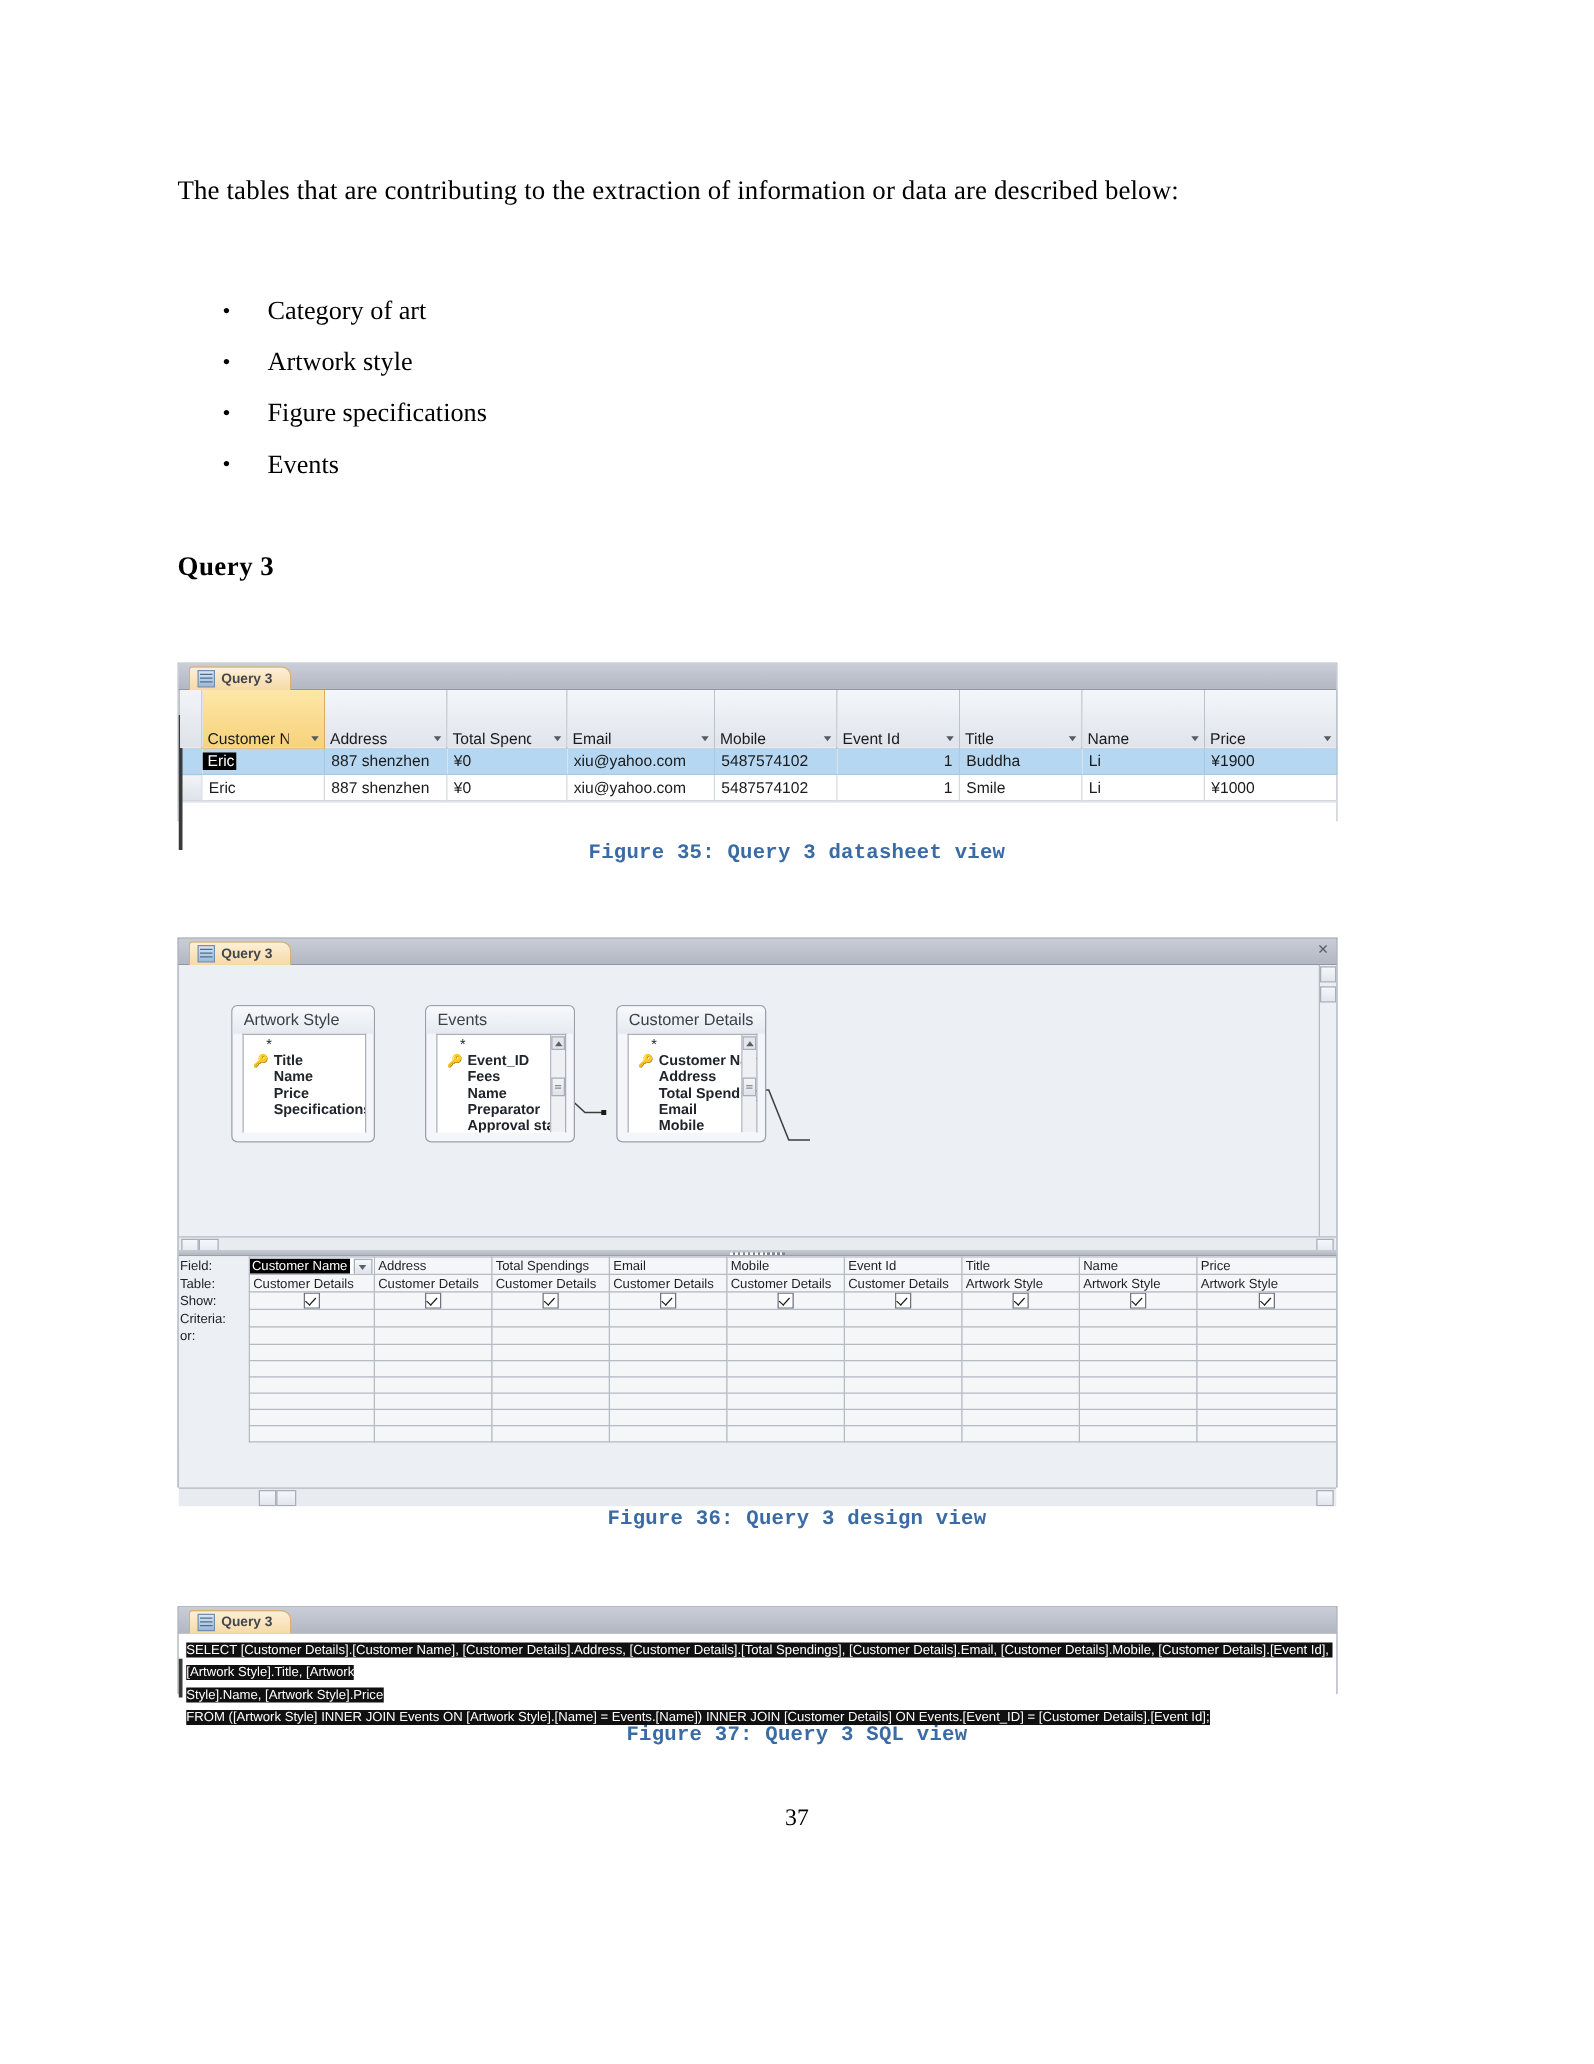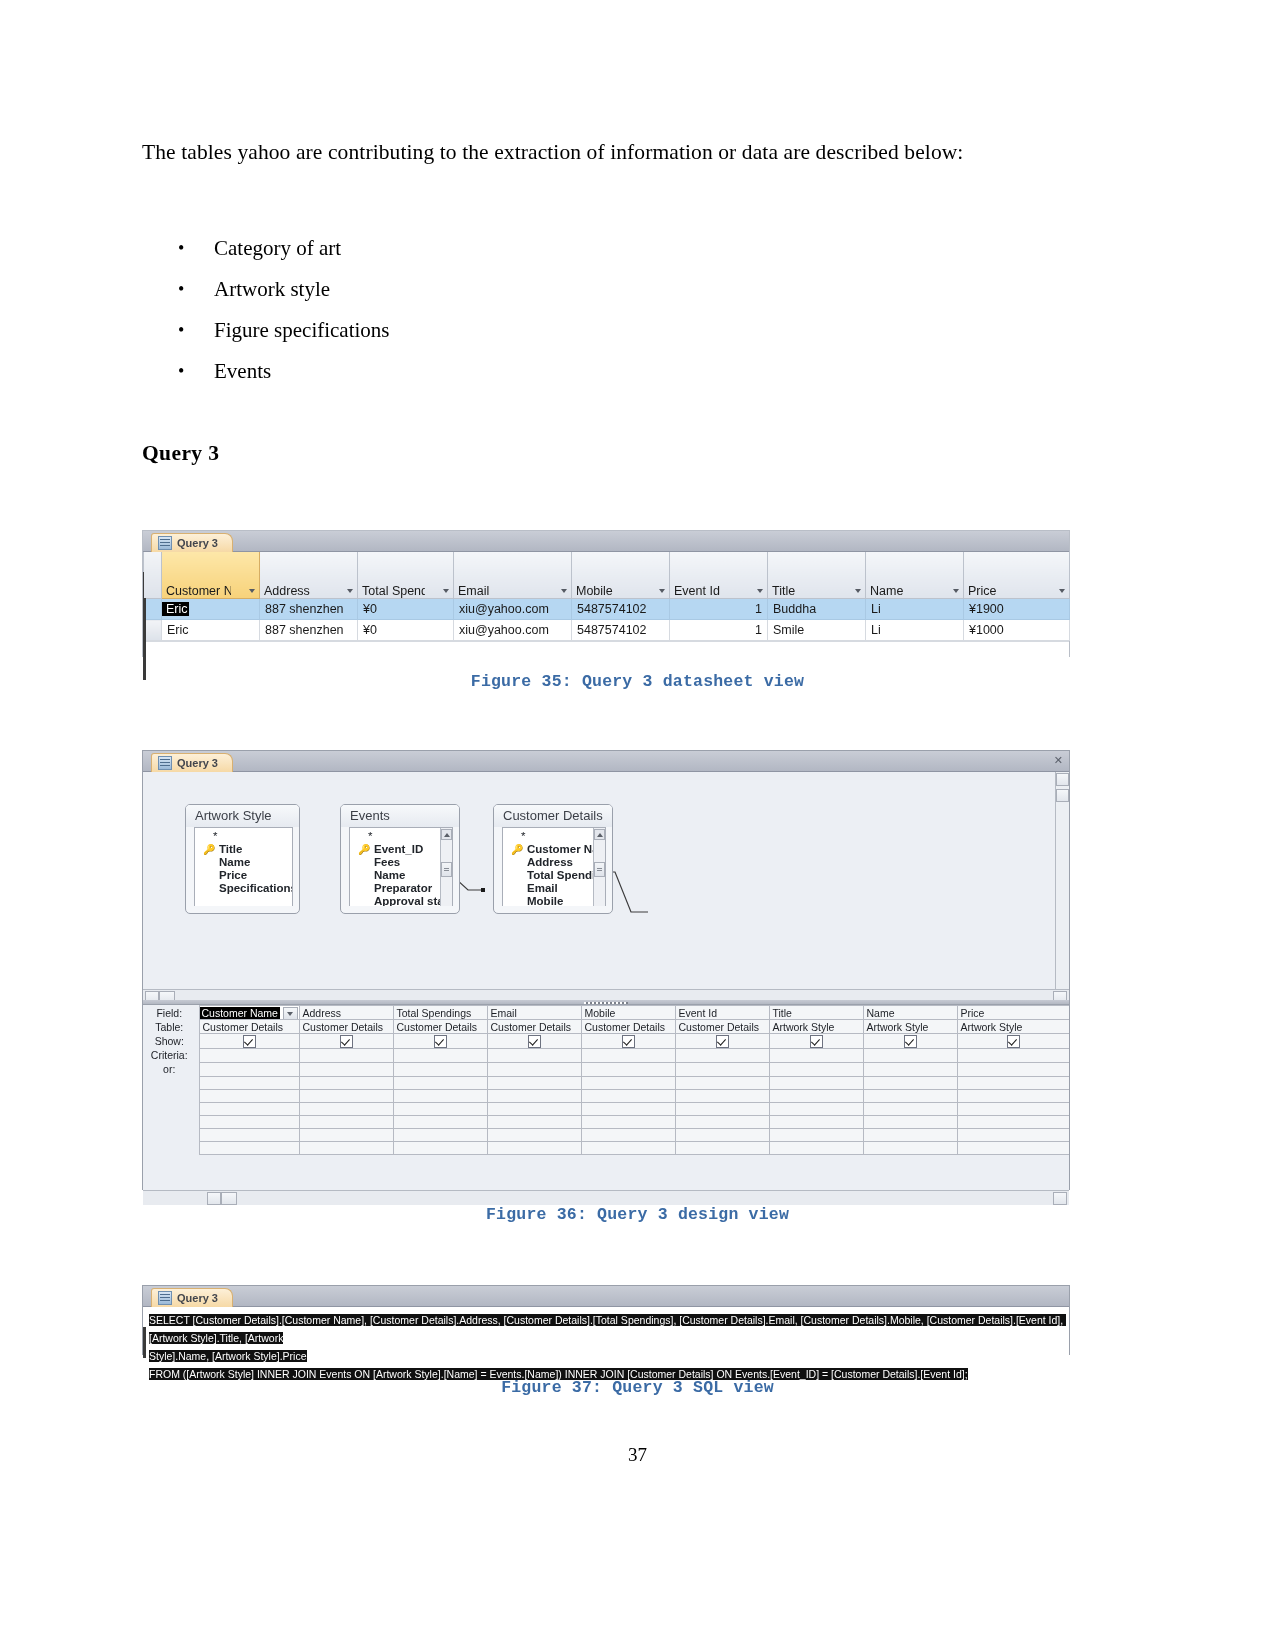--- a/index.html
+++ b/index.html
@@ -390,21 +390,21 @@
   }
   table.dgrid {
     border-collapse: collapse;
     table-layout: fixed;
     width: 926px;
     font-size: 10.5px;
     color: #1c1f25;
   }
   table.dgrid td.lbl {
     width: 56px;
-    text-align: center;
+    text-align: left;
     padding-right: 4px;
     background: #eceff4;
     border: none;
     font-size: 10.5px;
     white-space: nowrap;
   }
   table.dgrid td.cell {
     border: 1px solid #b6bac3;
     background: #f4f6f8;
     height: 12px;
@@ -496,21 +496,21 @@
   #fig37 .left-rule {
     position: absolute;
     left: 0; top: 20px; bottom: 0;
     width: 3px;
     background: #3a3a3a;
   }
 </style>
 </head>
 <body>
 
-<div class="doc-intro">The tables yahoo are contributing to the extraction of information or data are described below:</div>
+<div class="doc-intro">The tables that are contributing to the extraction of information or data are described below:</div>
 
 <ul class="bullet-list">
   <li>Category of art</li>
   <li>Artwork style</li>
   <li>Figure specifications</li>
   <li>Events</li>
 </ul>
 
 <div class="section-heading">Query 3</div>
 

